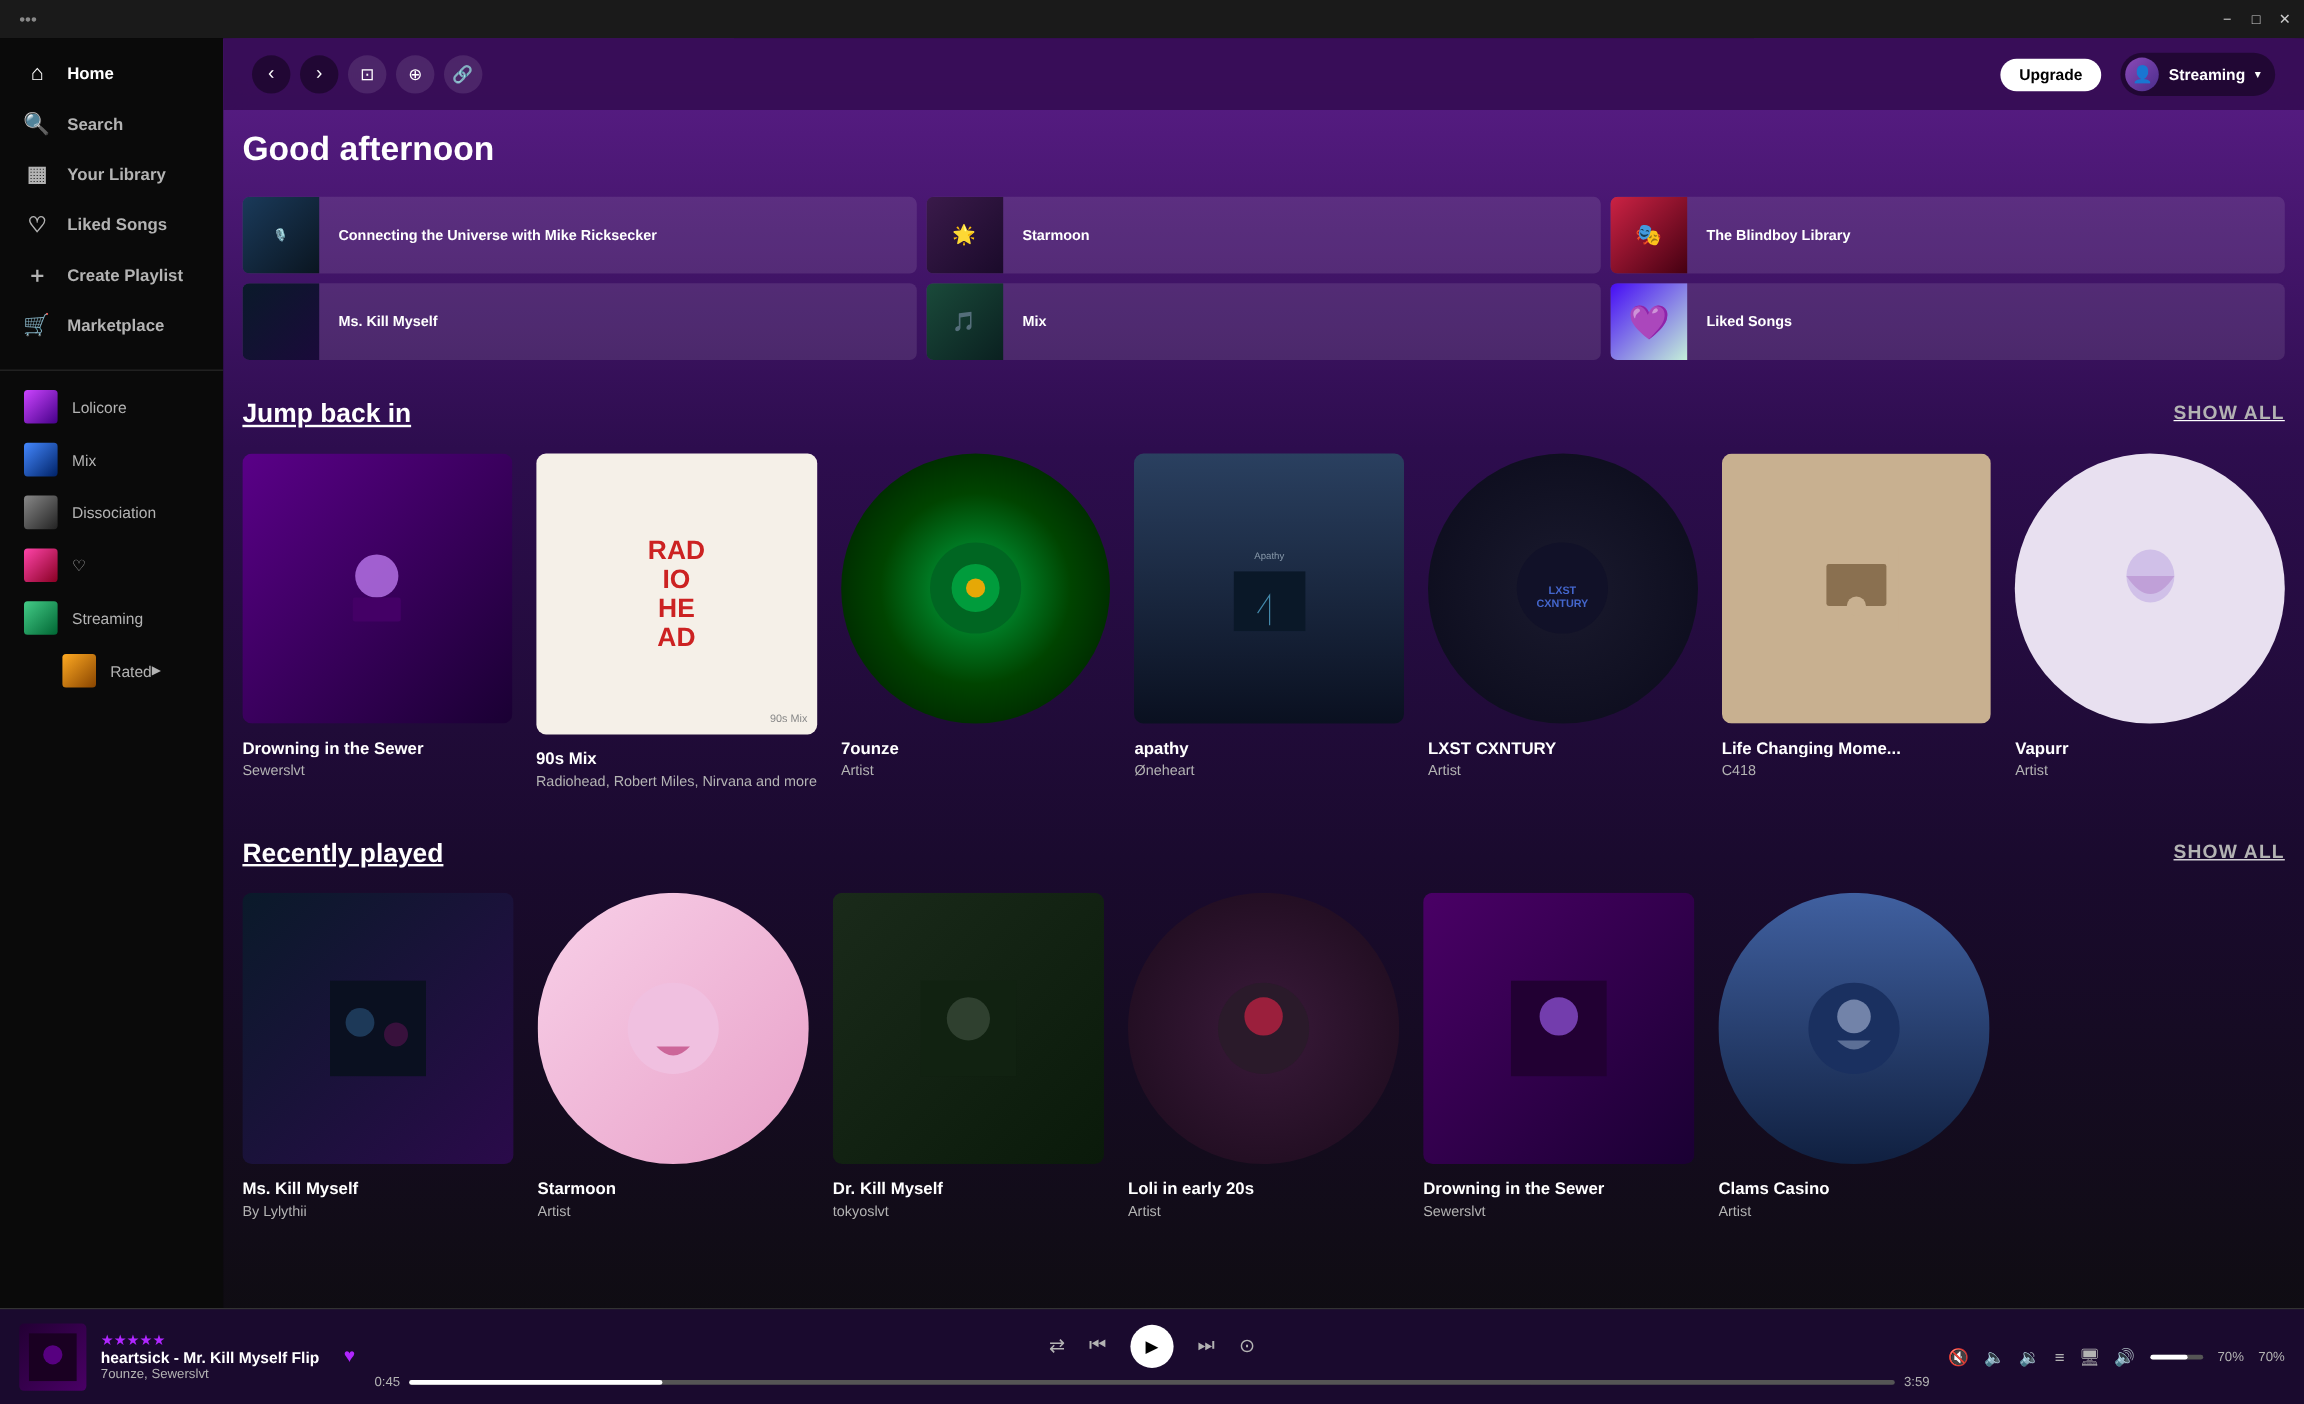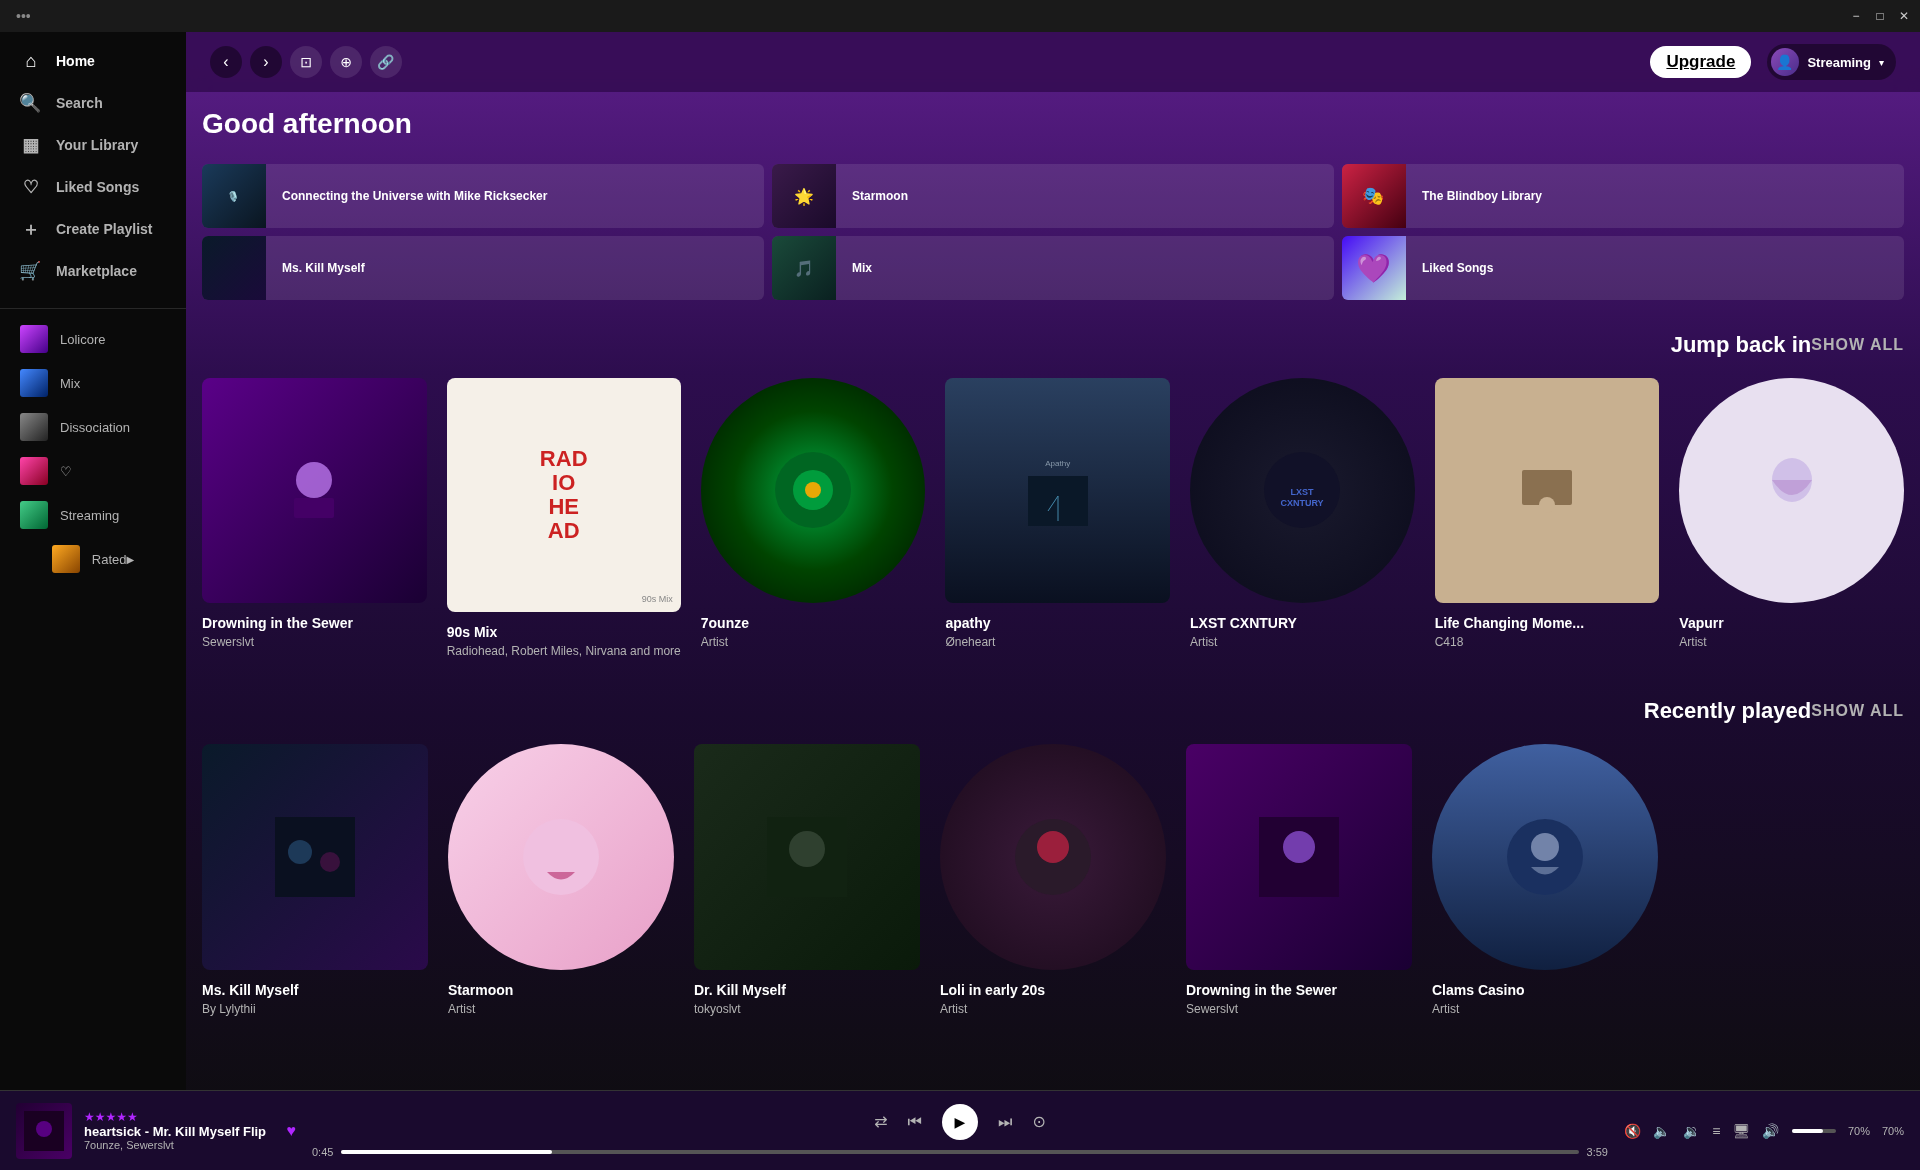--- a/index.html
+++ b/index.html
@@ -152,24 +152,23 @@
       display: flex;
       align-items: center;
       gap: 16px;
     }
     .upgrade-btn {
       background: #fff;
       color: #000;
       border: none;
       border-radius: 20px;
       padding: 6px 16px;
-      font-size: 17px;
+      font-size: 13px;
       font-weight: 700;
       cursor: pointer;
-      text-decoration: underline;
     }
     .user-menu {
       display: flex;
       align-items: center;
       gap: 8px;
       background: rgba(0,0,0,0.4);
       border-radius: 20px;
       padding: 4px 12px 4px 4px;
       cursor: pointer;
     }
@@ -224,22 +223,23 @@
     .quick-card-label {
       padding: 0 16px;
       font-size: 12px;
       font-weight: 700;
     }
 
     
     .section-header {
       display: flex;
       align-items: center;
-      justify-content: flex-end;
+      justify-content: space-between;
       margin-bottom: 20px;
+      text-decoration: underline;
     }
     .section-title {
       font-size: 22px;
       font-weight: 700;
     }
     .show-all-btn {
       font-size: 16px;
       font-weight: 700;
       color: #b3b3b3;
       background: none;

